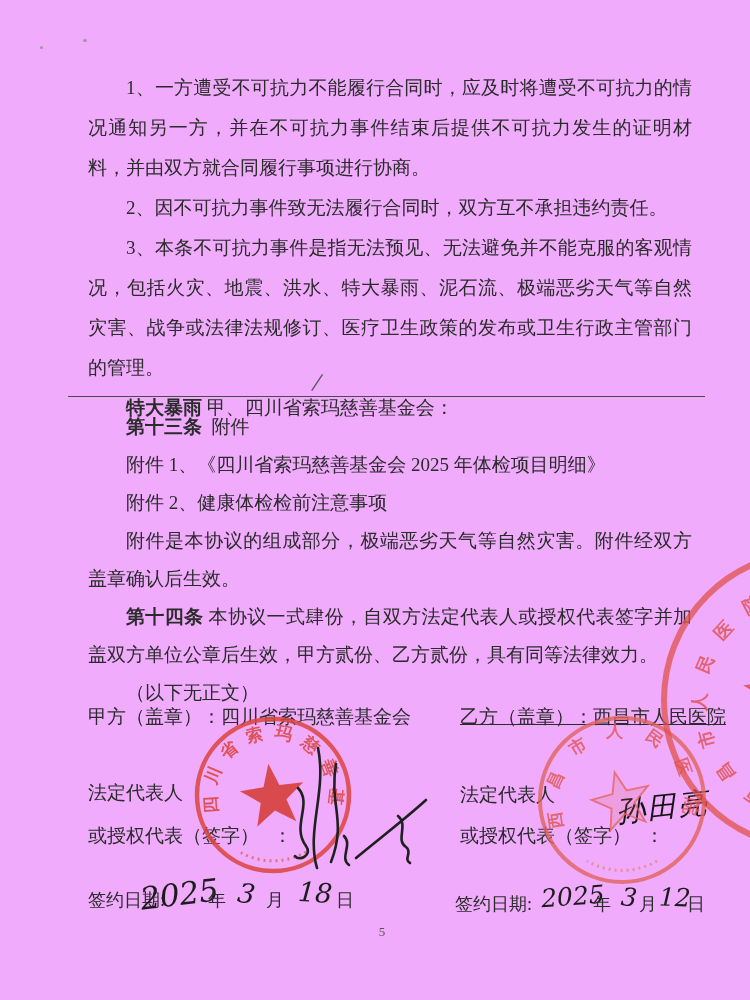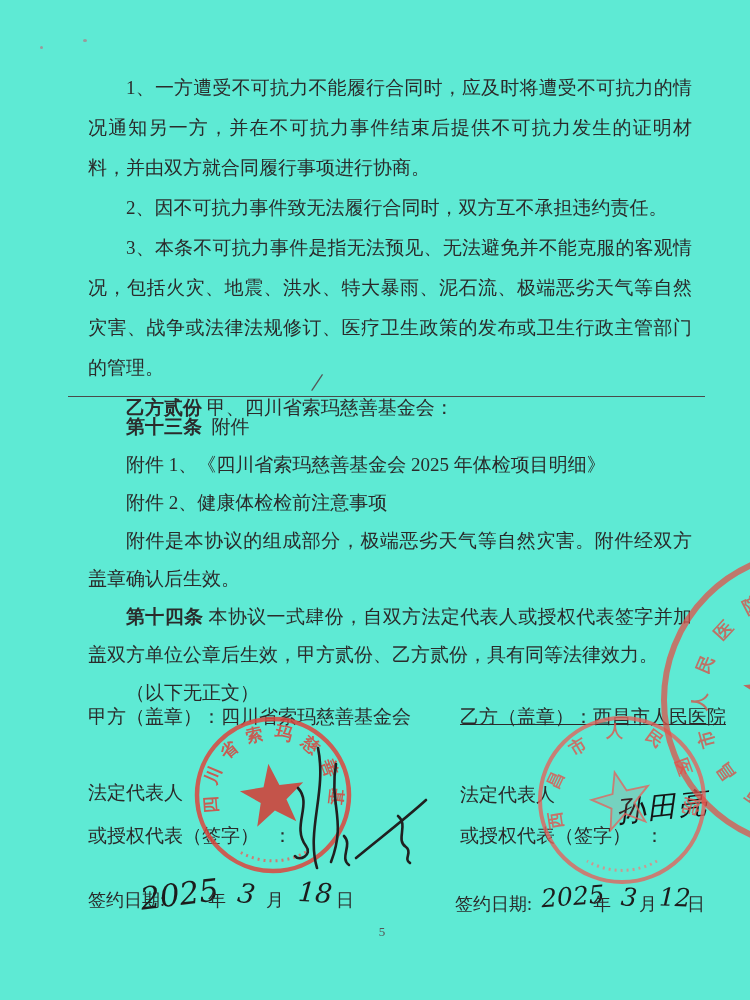--- a/index.html
+++ b/index.html
@@ -1,17 +1,17 @@
 <!DOCTYPE html>
 <html><head>
 <meta charset="utf-8">
 <style>
   html,body{margin:0;padding:0;background:#ffffff;}
   .page{
-    position:relative;width:750px;height:1000px;background:#5eead4;
+    position:relative;width:750px;height:1000px;background:#f0abfc;
     overflow:hidden;
     font-family:"Liberation Serif","DejaVu Serif",serif;
     color:#2b2b2b;
   }
   .body-text{
     position:absolute;left:88px;top:68px;width:604px;
     font-size:19px;line-height:40px;text-align:justify;
   }
   .body-text p{margin:0;text-indent:2em;}
   .block2{
@@ -57,21 +57,21 @@
 
 <div class="page">
 
   <div class="speck" style="left:40px;top:46px;width:3px;height:3px;"></div>
   <div class="speck" style="left:83px;top:39px;width:4px;height:3px;"></div>
 
   <div class="body-text">
     <p>1、一方遭受不可抗力不能履行合同时，应及时将遭受不可抗力的情况通知另一方，并在不可抗力事件结束后提供不可抗力发生的证明材料，并由双方就合同履行事项进行协商。</p>
     <p>2、因不可抗力事件致无法履行合同时，双方互不承担违约责任。</p>
     <p>3、本条不可抗力事件是指无法预见、无法避免并不能克服的客观情况，包括火灾、地震、洪水、特大暴雨、泥石流、极端恶劣天气等自然灾害、战争或法律法规修订、医疗卫生政策的发布或卫生行政主管部门的管理。</p>
-    <p><span class="art-num">乙方贰份</span>&nbsp;<span>甲、四川省索玛慈善基金会：</span></p>
+    <p><span class="art-num">特大暴雨</span>&nbsp;<span>甲、四川省索玛慈善基金会：</span></p>
   </div>
 
   <div class="blank-underline"></div>
   <div class="blank-slash">/</div>
 
   <div class="block2">
     <p><span class="art-num">第十三条</span>&nbsp;&nbsp;<span>附件</span></p>
     <p>附件 1、《四川省索玛慈善基金会 2025 年体检项目明细》</p>
     <p>附件 2、健康体检检前注意事项</p>
     <p>附件是本协议的组成部分，极端恶劣天气等自然灾害。附件经双方盖章确认后生效。</p>

